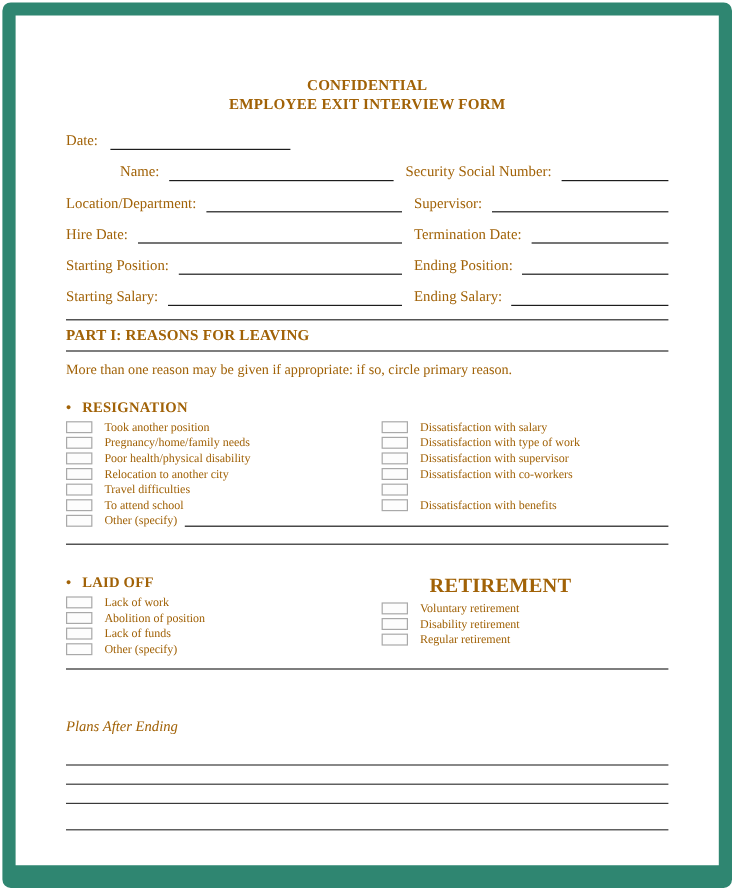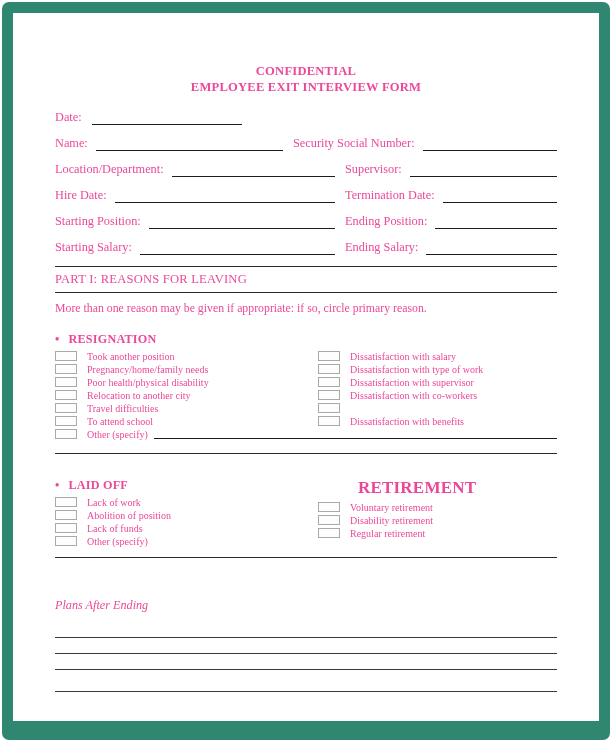--- a/index.html
+++ b/index.html
@@ -2,21 +2,21 @@
 <html><head>
 <meta charset="utf-8">
 <style>
   html,body{margin:0;padding:0;background:#ffffff;}
   .page{
     position:relative;
     width:612px;height:742px;
     box-sizing:border-box;
     background:#ffffff;
     font-family:"Liberation Serif", serif;
-    color:#ec4899;
+    color:#a16207;
     overflow:hidden;
   }
   .frame{
     position:absolute; inset:2px;
     border:11px solid #2f8671;
     border-bottom-width:19px;
     border-radius:7px;
     pointer-events:none;
   }
   .content{
@@ -25,26 +25,26 @@
     padding:50px 42px 0 42px;
     overflow:hidden;
   }
   .title{text-align:center; font-weight:bold; font-size:12.6px; line-height:1.3; letter-spacing:.2px;}
   .fields{margin-top:14px; font-size:12.3px;}
   .row{display:flex; align-items:flex-end; height:15px; margin-bottom:11px;}
   .lbl{white-space:nowrap;}
   .line{border-bottom:1px solid #1c1c1c; height:12px;}
   .w150{width:150px; margin-left:10px;}
   .lg{display:flex; align-items:flex-end; width:280px;}
-  .lg.narrow{width:228px;}
+  .lg.narrow{width:228px;margin-left:45px;}
   .lg .line{flex:1; margin-left:8px;}
   .rg{display:flex; align-items:flex-end; flex:1; margin-left:10px;justify-content:flex-end;}
   .rg .line{flex:1; margin-left:8px;}
   .hr{border:0; border-top:1px solid #2a2a2a; margin:6px 0 0 0;}
-  .part-heading{font-weight:normal; font-size:12.6px; margin-top:5px; margin-bottom:5px; letter-spacing:.2px;}
+  .part-heading{font-weight:bold; font-size:12.6px; margin-top:5px; margin-bottom:5px; letter-spacing:.2px;}
   .note{font-size:11.8px; margin-top:8px;}
   .bullet-heading{font-weight:bold; font-size:12.2px; letter-spacing:.2px;}
   .bullet-heading::before{content:"\2022"; margin-right:9px; font-weight:bold;}
   .plain-heading{font-weight:bold; font-size:17px; letter-spacing:.2px;margin-left:40px;}
   .resig-head{margin-top:16px;}
   .cols{display:flex; margin-top:4px;}
   .col-left{width:263px;}
   .col-right{flex:1;}
   .cb-row{display:flex; align-items:center; margin-bottom:2px; height:11px; font-size:10px; line-height:11px;}
   .cb{width:20px; height:8px; border:1px solid #a9a9a9; background:#fdfdfd; flex:0 0 auto; margin-right:10px;}

